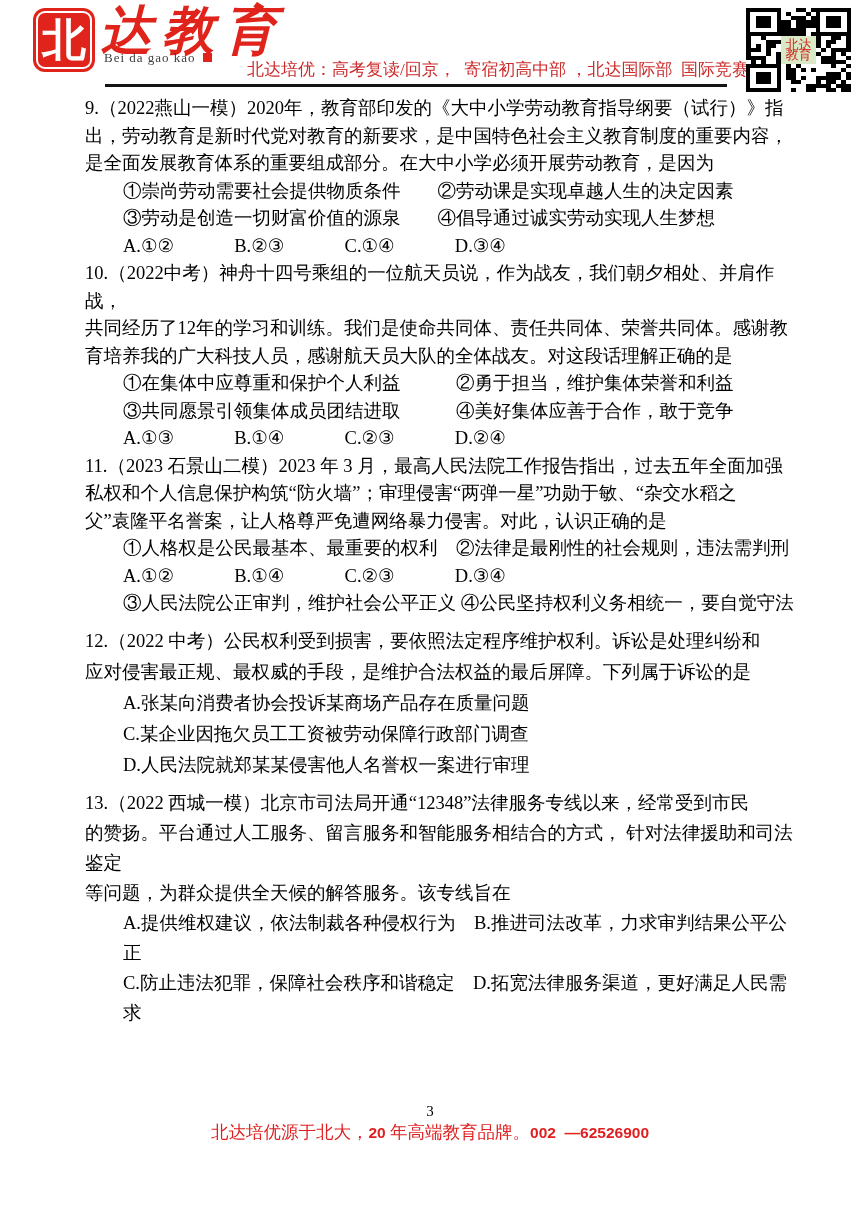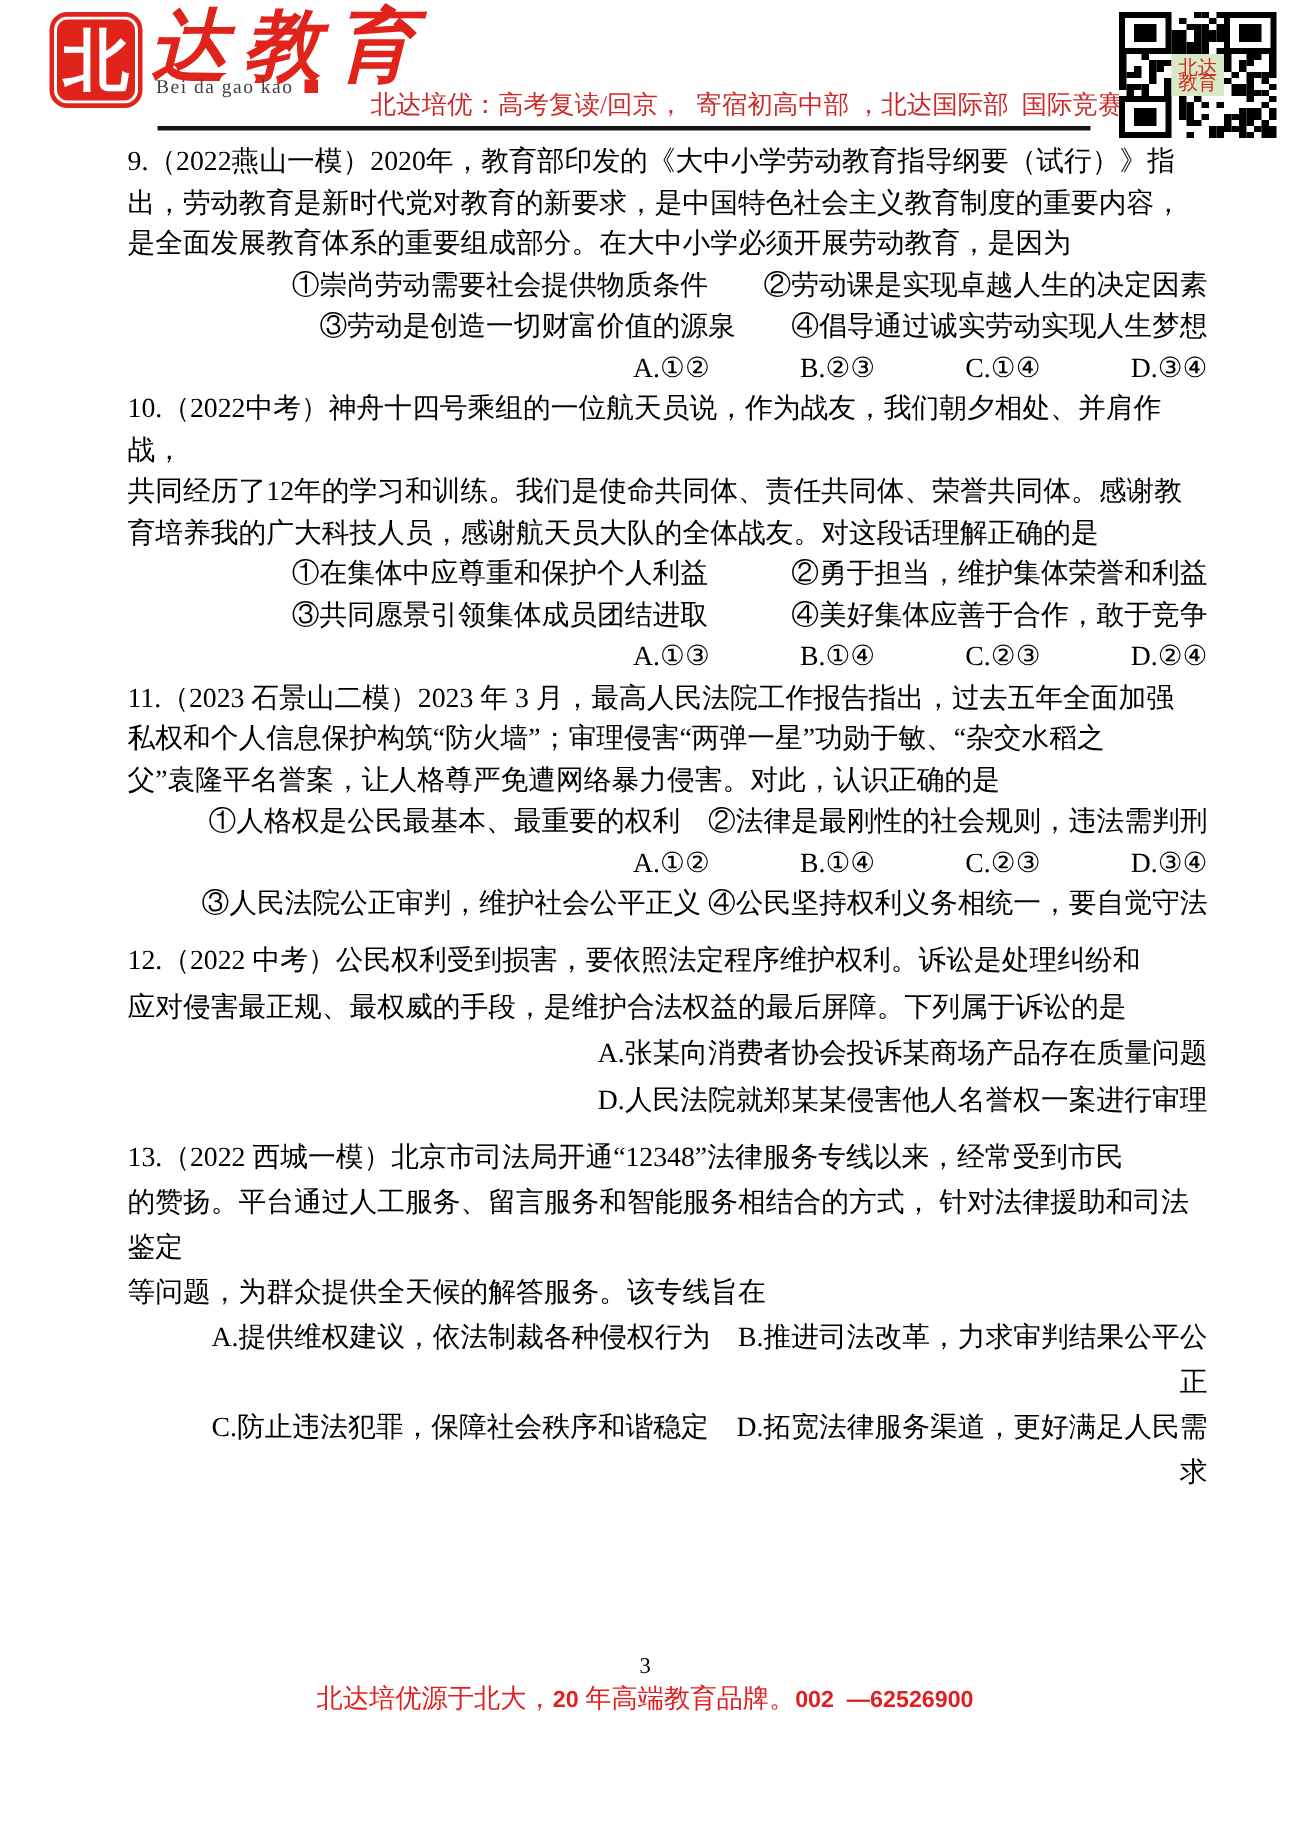--- a/index.html
+++ b/index.html
@@ -28,21 +28,21 @@
   .sticker{position:absolute;left:35px;top:28px;width:35px;height:28px;background:#d9e8c6;
         display:flex;flex-direction:column;align-items:center;justify-content:center;z-index:2;}
   .sticker span{display:block;font-size:13px;line-height:10px;color:#d02a1e;font-weight:normal;}
 
   
   main{position:absolute;left:0;top:95px;width:860px;}
   .q{padding-left:85px;padding-right:55px;}
   .line{white-space:pre-wrap;font-size:18.5px;line-height:27.5px;color:#000;}
   .q.lh31 .line{line-height:31px;}
   .q.lh30 .line{line-height:30px;}
-  .line.ind{padding-left:38px;text-align:right;}
+  .line.ind{padding-left:38px;}
   .q12{margin-top:8px;}
   .q13{margin-top:7px;}
 
   
   .pagenum{position:absolute;left:0;top:1103px;width:860px;text-align:center;font-size:15px;color:#000;}
   .fline{position:absolute;left:0;top:1120px;width:860px;text-align:center;font-size:17.5px;color:#e02020;}
   .fseg{white-space:pre-wrap;}
   .fseg.bold{font-weight:bold;font-family:"Liberation Sans","DejaVu Sans",sans-serif;font-size:15.5px;}
 </style>
 </head>
@@ -224,20 +224,21 @@
         <div class="line">私权和个人信息保护构筑“防火墙”；审理侵害“两弹一星”功勋于敏、“杂交水稻之</div>
         <div class="line">父”袁隆平名誉案，让人格尊严免遭网络暴力侵害。对此，认识正确的是</div>
         <div class="line ind">①人格权是公民最基本、最重要的权利　②法律是最刚性的社会规则，违法需判刑</div>
         <div class="line ind">A.①②　　　 B.①④　　　 C.②③　　　 D.③④</div>
         <div class="line ind">③人民法院公正审判，维护社会公平正义 ④公民坚持权利义务相统一，要自觉守法</div>
       </section>
     <section class="q lh31 q12">
         <div class="line">12.（2022 中考）公民权利受到损害，要依照法定程序维护权利。诉讼是处理纠纷和</div>
         <div class="line">应对侵害最正规、最权威的手段，是维护合法权益的最后屏障。下列属于诉讼的是</div>
         <div class="line ind">A.张某向消费者协会投诉某商场产品存在质量问题</div>
+        <div class="line ind">C.某企业因拖欠员工工资被劳动保障行政部门调查</div>
         <div class="line ind">D.人民法院就郑某某侵害他人名誉权一案进行审理</div>
       </section>
     <section class="q lh30 q13">
         <div class="line">13.（2022 西城一模）北京市司法局开通“12348”法律服务专线以来，经常受到市民</div>
         <div class="line">的赞扬。平台通过人工服务、留言服务和智能服务相结合的方式， 针对法律援助和司法鉴定</div>
         <div class="line">等问题，为群众提供全天候的解答服务。该专线旨在</div>
         <div class="line ind">A.提供维权建议，依法制裁各种侵权行为　B.推进司法改革，力求审判结果公平公正</div>
         <div class="line ind">C.防止违法犯罪，保障社会秩序和谐稳定　D.拓宽法律服务渠道，更好满足人民需求</div>
       </section>
   </main>

